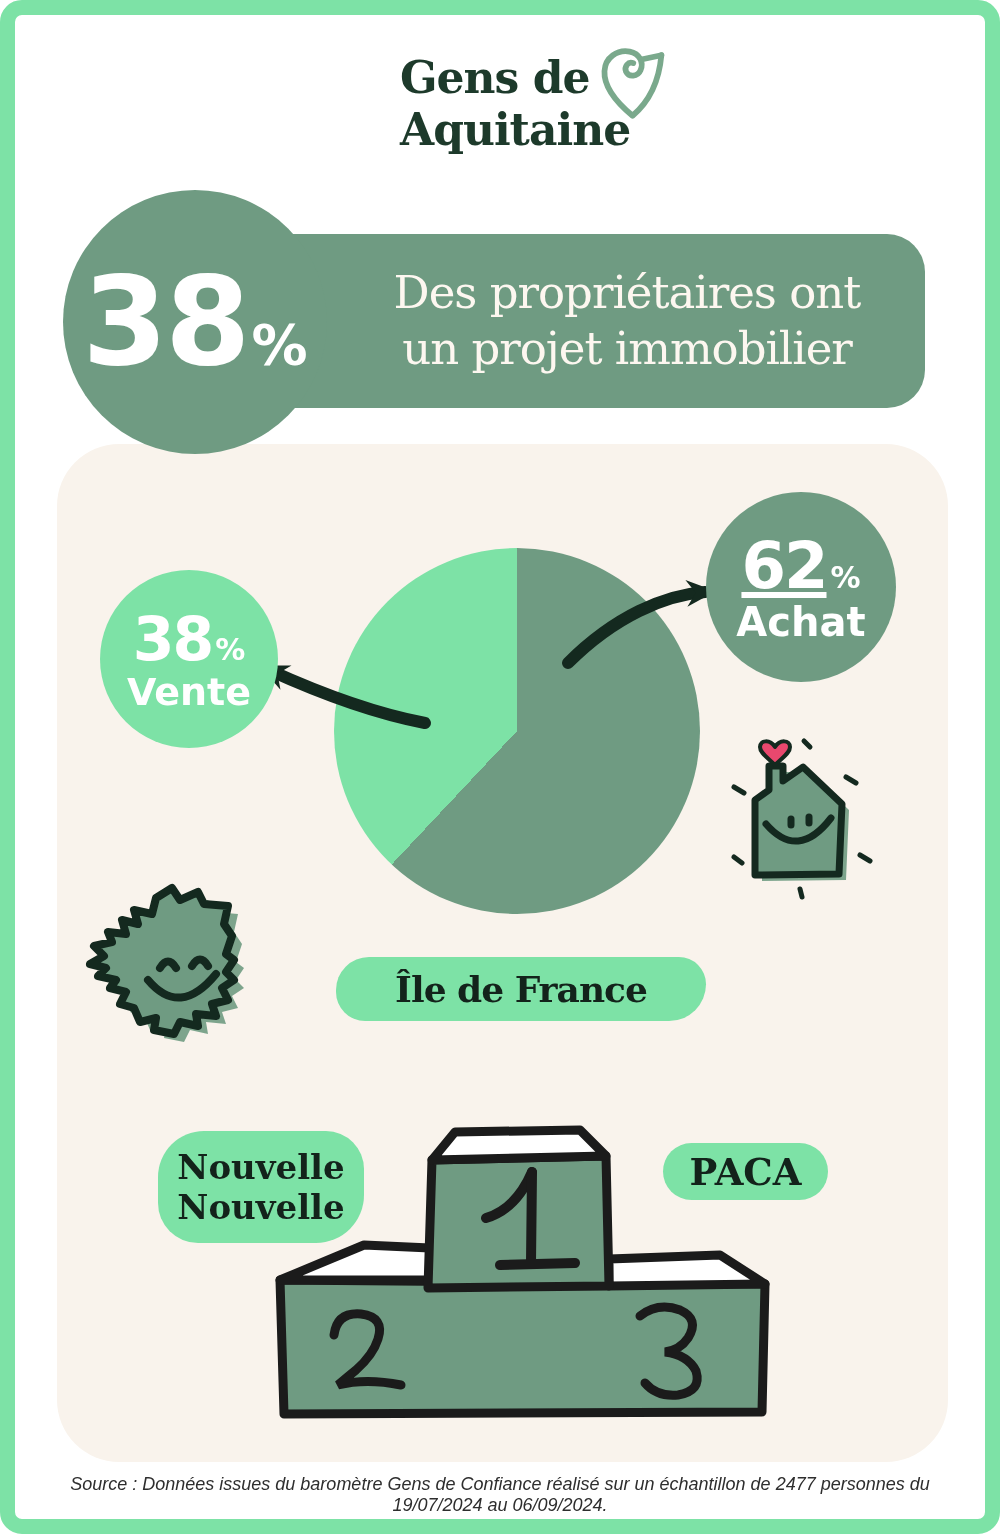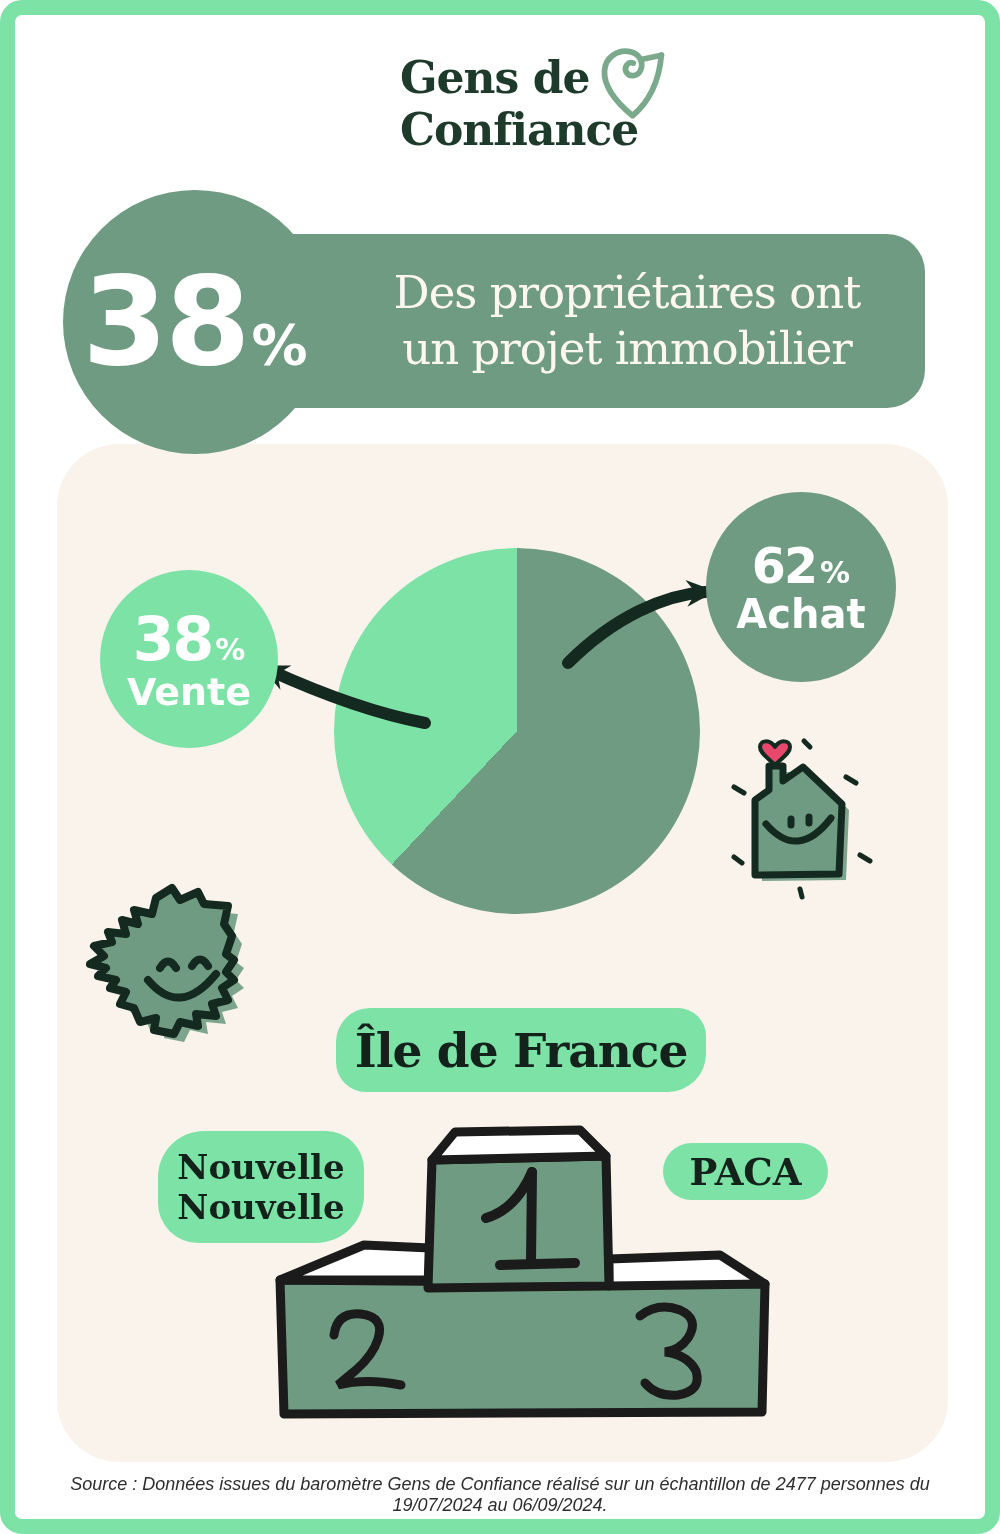--- a/index.html
+++ b/index.html
@@ -29,46 +29,46 @@
   .pie { position:absolute; left:334px; top:548px; width:366px; height:366px; border-radius:50%; z-index:2; }
 
   
   .badge { position:absolute; border-radius:50%; display:flex; flex-direction:column; align-items:center; justify-content:center; z-index:4; color:#ffffff; font-weight:bold; }
   .badge .vrow { display:flex; align-items:baseline; }
   .badge-vente { left:100px; top:570px; width:178px; height:178px; background:var(--mint); }
   .badge-vente .val { font-size:60px; letter-spacing:-2px; }
   .badge-vente .pct { font-size:30px; margin-left:3px; }
   .badge-vente .lbl { font-size:38px; margin-top:-4px; }
   .badge-achat { left:706px; top:492px; width:190px; height:190px; background:var(--sage); }
-  .badge-achat .val { font-size:49px; letter-spacing:-2px; }
+  .badge-achat .val { font-size:64px; letter-spacing:-2px;text-decoration:underline; }
   .badge-achat .pct { font-size:30px; margin-left:4px; }
   .badge-achat .lbl { font-size:40px; margin-top:-4px; }
 
   .arrows { position:absolute; left:57px; top:444px; z-index:3; }
 
   .doodle { position:absolute; z-index:2; }
 
   
   .pill { position:absolute; background:var(--mint); color:#13231b; font-family:"DejaVu Serif", serif; font-weight:bold; display:flex; flex-direction:column; align-items:center; justify-content:center; text-align:center; z-index:4; }
-  .pill-idf { left:336px; top:1008px; width:370px; height:84px; border-radius:34px 28px 38px 30px; font-size:47px; letter-spacing:-1px; }
+  .pill-idf { left:336px; top:957px; width:370px; height:64px; border-radius:34px 28px 38px 30px; font-size:36px; letter-spacing:-1px; }
   .pill-na { left:158px; top:1131px; width:206px; height:112px; border-radius:46px 38px 48px 40px; font-size:34px; line-height:40px; }
   .pill-paca { left:663px; top:1143px; width:165px; height:57px; border-radius:40px; font-size:37px; }
 
   .podium { position:absolute; left:268px; top:1118px; z-index:3; }
 
   .footer { position:absolute; left:40px; right:40px; top:1474px; text-align:center; font-family:"Liberation Sans", sans-serif; font-style:italic; font-size:18px; color:#2e2e2e; z-index:5; }
 </style>
 </head>
 <body>
 
 <div class="stage">
 
   <header class="logo">
     <div class="logo-line">Gens de</div>
-    <div class="logo-line">Confiance</div>
+    <div class="logo-line">Aquitaine</div>
     <svg class="logo-icon" width="72" height="80" viewBox="0 0 100 108">
       <path d="M88 14 C85 48 74 76 48 98 C24 78 8 56 9 36 C10 17 27 6 44 9 C58 12 64 24 59 35 C55 44 43 45 39 37 C36 30 42 22 49 25" fill="none" stroke="#7aa98c" stroke-width="8" stroke-linecap="round" stroke-linejoin="round"></path>
       <path d="M88 14 L60 20" fill="none" stroke="#7aa98c" stroke-width="8" stroke-linecap="round"></path>
     </svg>
   </header>
 
   <section>
     <div class="banner-rect">
       <div class="banner-text">
         <div class="banner-line">Des propriétaires ont</div>

